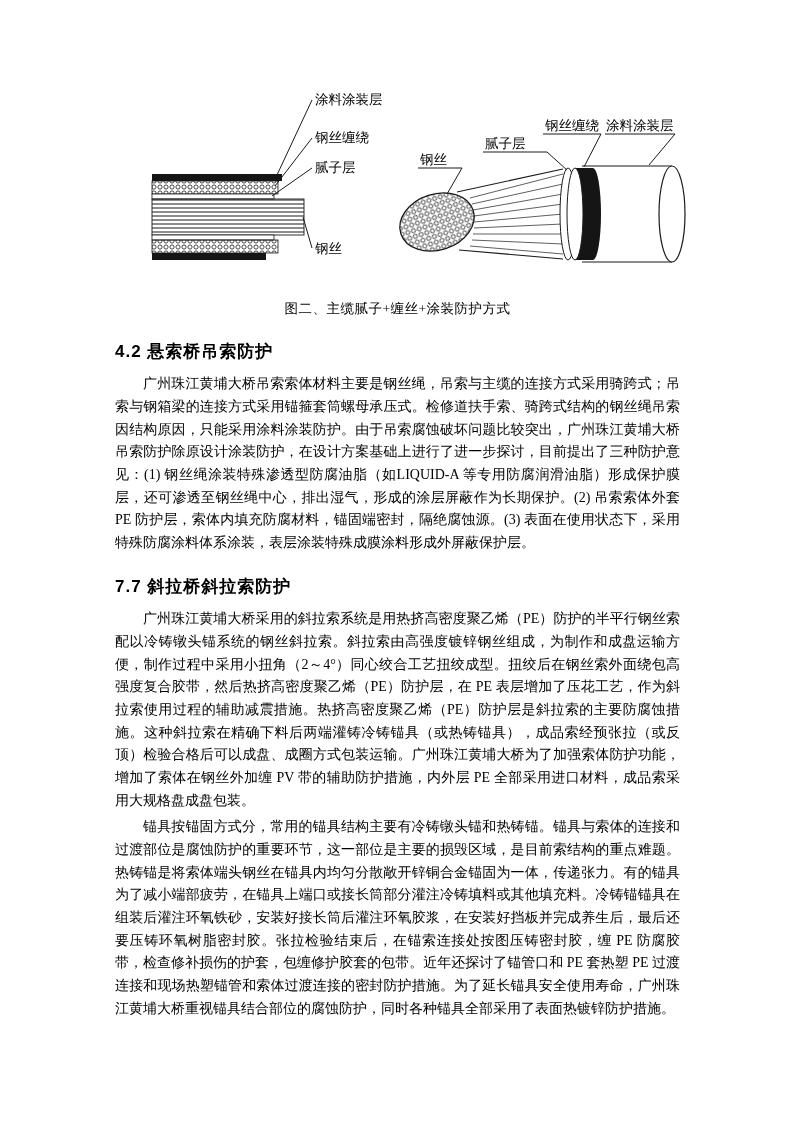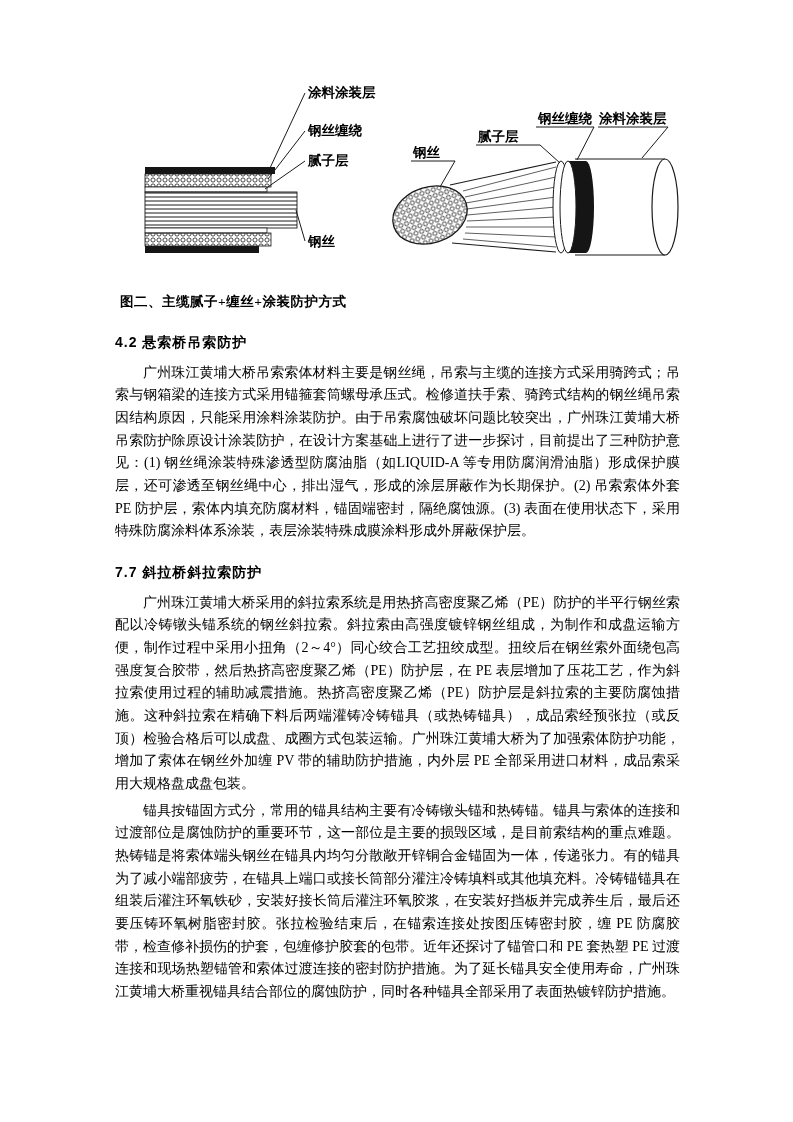--- a/index.html
+++ b/index.html
@@ -8,35 +8,36 @@
     min-height: 1122px;
     margin: 0 auto;
     background: #ffffff;
     box-sizing: border-box;
     padding: 70px 113px 40px 115px;
     color: #000;
     font-family: "Liberation Serif", "DejaVu Serif", serif;
     font-size: 14px;
     line-height: 1.62;
   }
-  figure { margin: 5px; font-weight: bold; }
+  figure { margin: 12px; }
   .fig-svg { display: block; margin: 0 auto; }
   svg text {
     font-family: "Liberation Serif", "DejaVu Serif", serif;
     font-size: 13.5px;
     fill: #000;
   }
   figcaption {
+    text-align: center;
     font-size: 13.5px;
     margin-top: 6px;
     letter-spacing: 0.5px;
   }
   h2 {
     font-family: "Liberation Sans", "DejaVu Sans", sans-serif;
-    font-size: 14px;
+    font-size: 17px;
     font-weight: bold;
     margin: 18px 0 8px 0;
     letter-spacing: 1px;
   }
   p.body-para {
     margin: 0 0 4px 0;
     text-align: justify;
     text-indent: 2em;
   }
   .dv-stroke { stroke: #1a1a1a; fill: none; }

